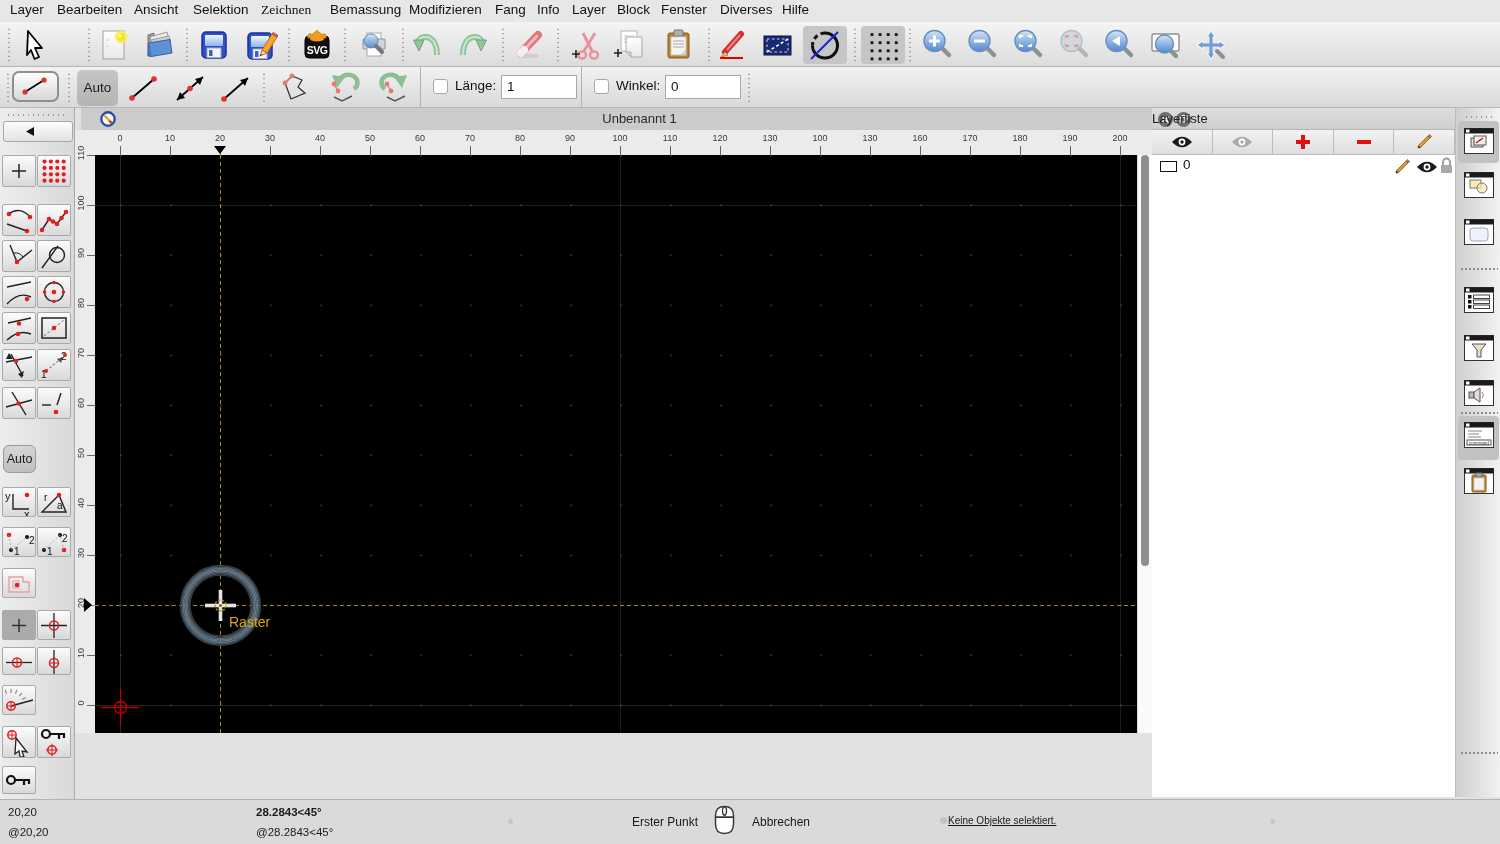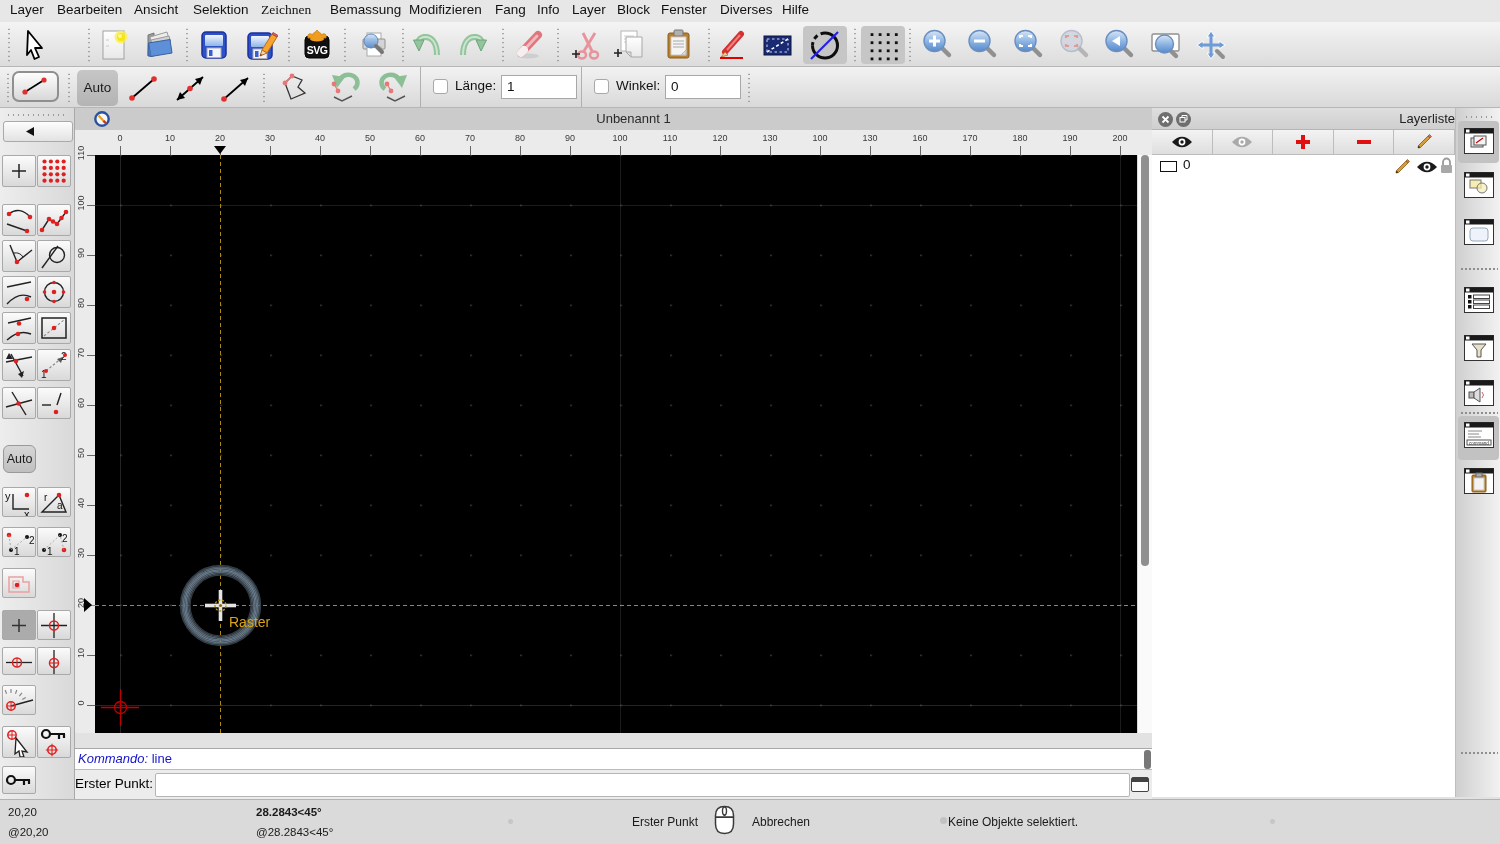--- a/index.html
+++ b/index.html
@@ -14,21 +14,21 @@
        background:linear-gradient(#f4f4f4,#dcdcdc);border-bottom:1px solid #b6b6b6;box-sizing:border-box;}
   #tb2{position:absolute;left:0;top:67px;width:1500px;height:41px;
        background:linear-gradient(#f2f2f2,#d9d9d9);border-bottom:1px solid #b6b6b6;box-sizing:border-box;}
   .vsep-dot{position:absolute;width:2px;background-image:radial-gradient(circle,#8a8a8a 1px,transparent 1px);
        background-size:2px 4.5px;background-repeat:repeat-y;}
   .vsep-line{position:absolute;width:1px;background:#b0b0b0;}
   
   #snapbar{position:absolute;left:0;top:108px;width:75px;height:691px;
        background:linear-gradient(90deg,#ededed,#d9d9d9);border-right:1px solid #a9a9a9;box-sizing:border-box;}
   
-  #titlebar{position:absolute;left:75px;top:108px;width:1077px;height:36px;background:#cbcbcb;
+  #titlebar{position:absolute;left:81px;top:108px;width:1077px;height:36px;background:#cbcbcb;
        border-bottom:1px solid #b9b9b9;box-sizing:border-box;}
   #titlebar .title{position:absolute;left:40px;right:0;top:3px;text-align:center;font-size:13px;color:#2a2a2a;}
   #hruler{position:absolute;left:95px;top:130px;width:1057px;height:25px;background:#ebebeb;}
   #vruler{position:absolute;left:75px;top:130px;width:20px;height:603px;background:#ebebeb;}
   .hrnum{position:absolute;top:3px;font-size:9px;color:#3a3a3a;transform:translateX(-50%);}
   .hrtick{position:absolute;top:16px;width:1px;height:9px;background:#666;}
   .vrnum{position:absolute;left:2px;font-size:9px;color:#3a3a3a;transform:rotate(-90deg);transform-origin:center;}
   .vrtick{position:absolute;left:12px;width:8px;height:1px;background:#666;}
   #canvas{position:absolute;left:95px;top:155px;width:1042px;height:578px;background:#000;}
   #vscroll{position:absolute;left:1137px;top:155px;width:15px;height:578px;background:#fafafa;border-left:1px solid #d8d8d8;box-sizing:border-box;}
@@ -642,41 +642,30 @@
           <line x1="110" y1="450.5" x2="141" y2="450.5"></line>
           <line x1="125.5" y1="435" x2="125.5" y2="466"></line>
         </g>
         <circle cx="125.5" cy="450.5" r="5.5" fill="none" stroke="#b8920f" stroke-width="1.4" stroke-dasharray="2.2 1.6"></circle>
         <circle cx="125.5" cy="450.5" r="1.6" fill="#8a6d0a"></circle>
         <text x="134" y="472" font-family="Liberation Sans" font-size="14" fill="#dba416">Raster</text>
       </svg></div>
   <div id="vscroll">
       <div id="vthumb"></div>
     </div>
-  <div id="kommando">
-      <span style="position:absolute;left:3px;top:2px;color:#1414cc;"><i>Kommando: </i>line</span>
-      <div class="abs" style="left:1069px;top:1px;width:7px;height:19px;background:#787878;border-radius:3px;"></div>
-    </div>
-  <div id="cmdline2">
-      <div class="abs" style="left:0px;top:6px;font-size:13.5px;color:#000;">Erster Punkt:</div>
-      <div class="abs" style="left:80px;top:3px;width:975px;height:24px;background:#fff;border:1px solid #b5b5b5;border-radius:2px;box-sizing:border-box;"></div>
-      <div class="abs" style="left:1056px;top:7px;width:18px;height:15px;border:1.5px solid #444;border-radius:2px;background:#fff;box-sizing:border-box;">
-        <div style="height:4px;background:#444;"></div>
-      </div>
-    </div>
   <div id="layerpanel">
     <div id="lptitle">
         <div class="abs" style="left:6px;top:4px;width:15px;height:15px;border-radius:50%;background:#6e6e6e;"><svg width="15" height="15">
             <path d="M4.5,4.5 L10.5,10.5 M10.5,4.5 L4.5,10.5" stroke="#fff" stroke-width="1.8"></path>
           </svg></div>
         <div class="abs" style="left:24px;top:4px;width:15px;height:15px;border-radius:50%;background:#6e6e6e;"><svg width="15" height="15">
             <rect x="4" y="5.5" width="5" height="4.5" fill="none" stroke="#fff"></rect>
             <path d="M6,5.5 L6,3.5 L11,3.5 L11,8 L9,8" fill="none" stroke="#fff"></path>
           </svg></div>
-        <div class="abs" style="left:0;right:0;top:3px;text-align:right;font-size:13px;color:#222;">Layerliste</div>
+        <div class="abs" style="left:0;right:0;top:3px;text-align:left;font-size:13px;color:#222;">Layerliste</div>
       </div>
     <div id="lptools">
         <div class="lpbtn" style="left:0.0px;width:60.6px;">
           <div style="display:flex;align-items:center;justify-content:center;height:24px;">
             <svg width="22" height="14" viewBox="0 0 22 14">
               <path d="M1,7 Q11,-3.5 21,7 Q11,17.5 1,7 Z" fill="#1a1a1a"></path>
               <circle cx="11" cy="7" r="3.4" fill="#fff"></circle>
               <circle cx="11" cy="7" r="1.7" fill="#1a1a1a"></circle>
             </svg>
           </div>
@@ -821,17 +810,17 @@
     <div class="abs" style="left:256px;top:6px;font-weight:bold;">28.2843&lt;45°</div>
     <div class="abs" style="left:256px;top:26px;">@28.2843&lt;45°</div>
     <div class="abs" style="left:598px;top:15px;width:100px;text-align:right;font-size:12px;">Erster Punkt</div>
     <div class="abs" style="left:714px;top:5px;"><svg width="21" height="30" viewBox="0 0 21 30">
           <path d="M1.5,10.5 Q1.5,1.5 10.5,1.5 Q19.5,1.5 19.5,10.5 L19.5,19 Q19.5,28.5 10.5,28.5 Q1.5,28.5 1.5,19 Z" fill="#fff" stroke="#3a3a3a" stroke-width="1.5"></path>
           <path d="M10.5,1.5 L10.5,11 M1.5,12.2 L19.5,12.2" stroke="#3a3a3a" stroke-width="1.7"></path>
           <ellipse cx="10.5" cy="6" rx="2" ry="4" fill="#fff" stroke="#3a3a3a" stroke-width="1.4"></ellipse>
         </svg></div>
     <div class="abs" style="left:752px;top:15px;font-size:12px;">Abbrechen</div>
     <div class="abs" style="left:940px;top:17px;width:7px;height:7px;border-radius:50%;background:#c2c2c2;"></div>
-    <div class="abs" style="left:948px;top:15px;font-size:12px;">Keine Objekte selektiert.</div>
+    <div class="abs" style="left:948px;top:15px;font-size:10px;text-decoration:underline;">Keine Objekte selektiert.</div>
     <div class="abs" style="left:508px;top:19px;width:5px;height:5px;border-radius:50%;background:#c6c6c6;"></div>
     <div class="abs" style="left:1270px;top:19px;width:5px;height:5px;border-radius:50%;background:#c6c6c6;"></div>
   </div>
 </div>
 
 </body></html>

